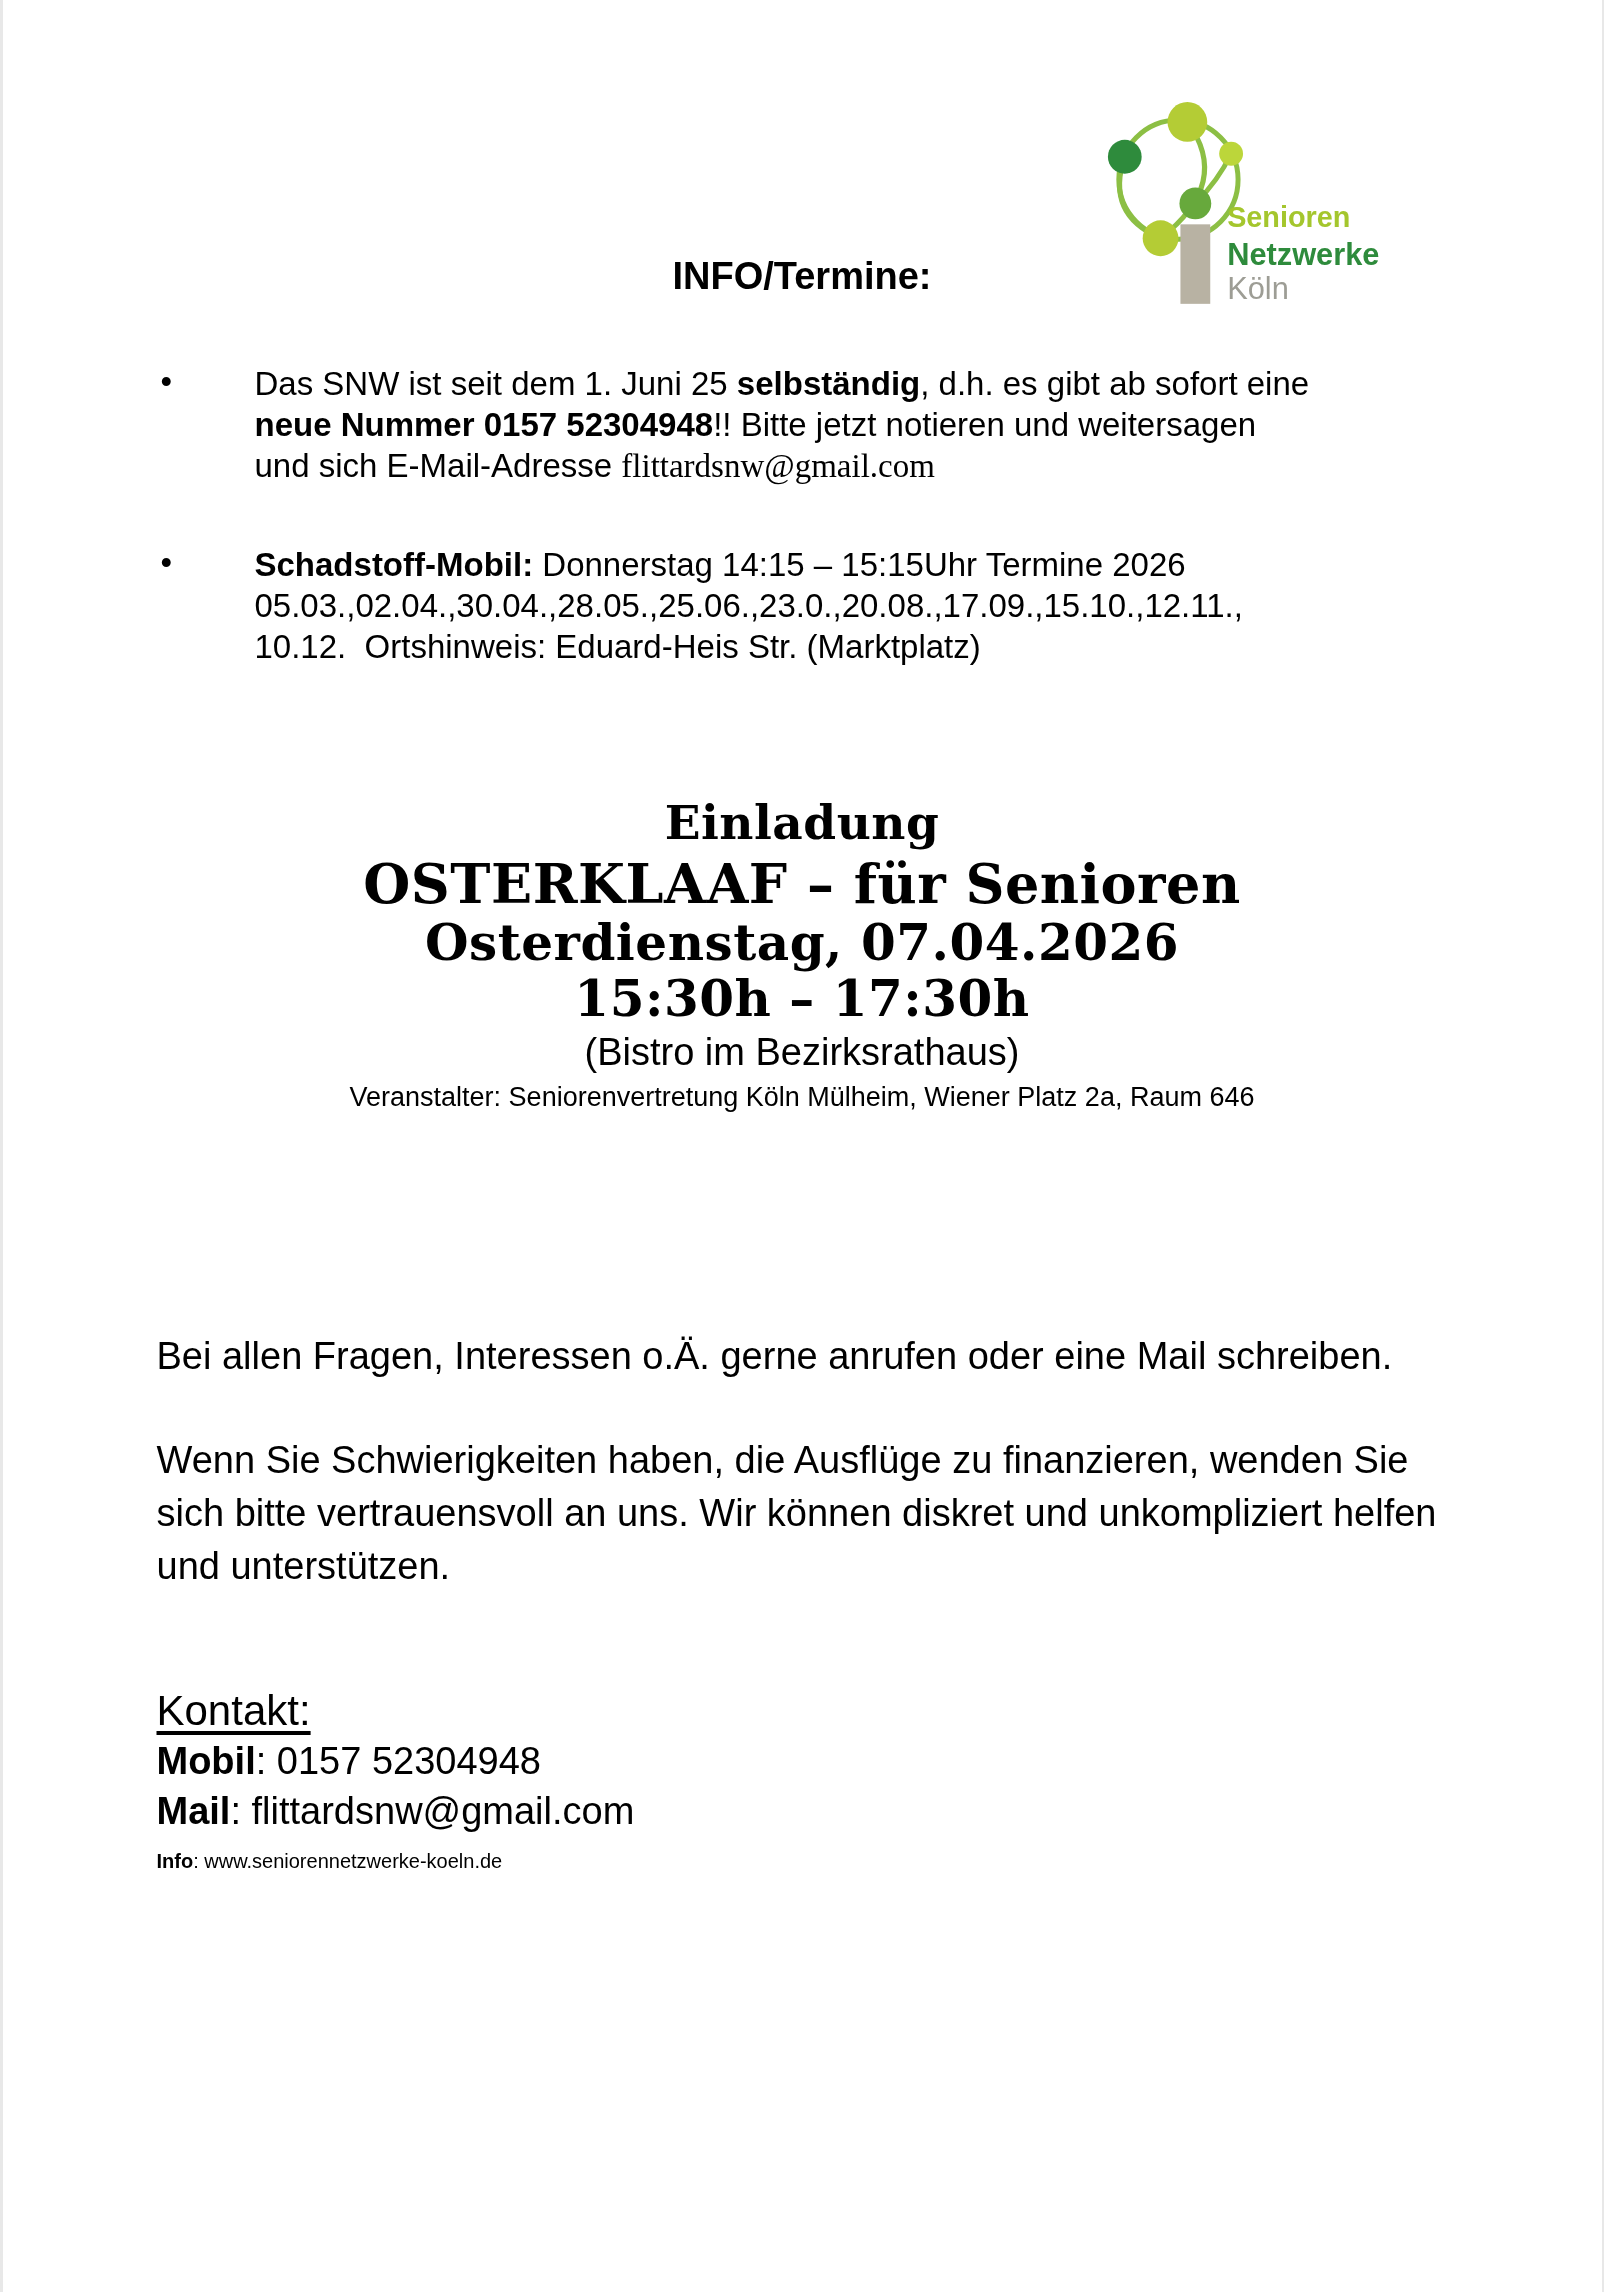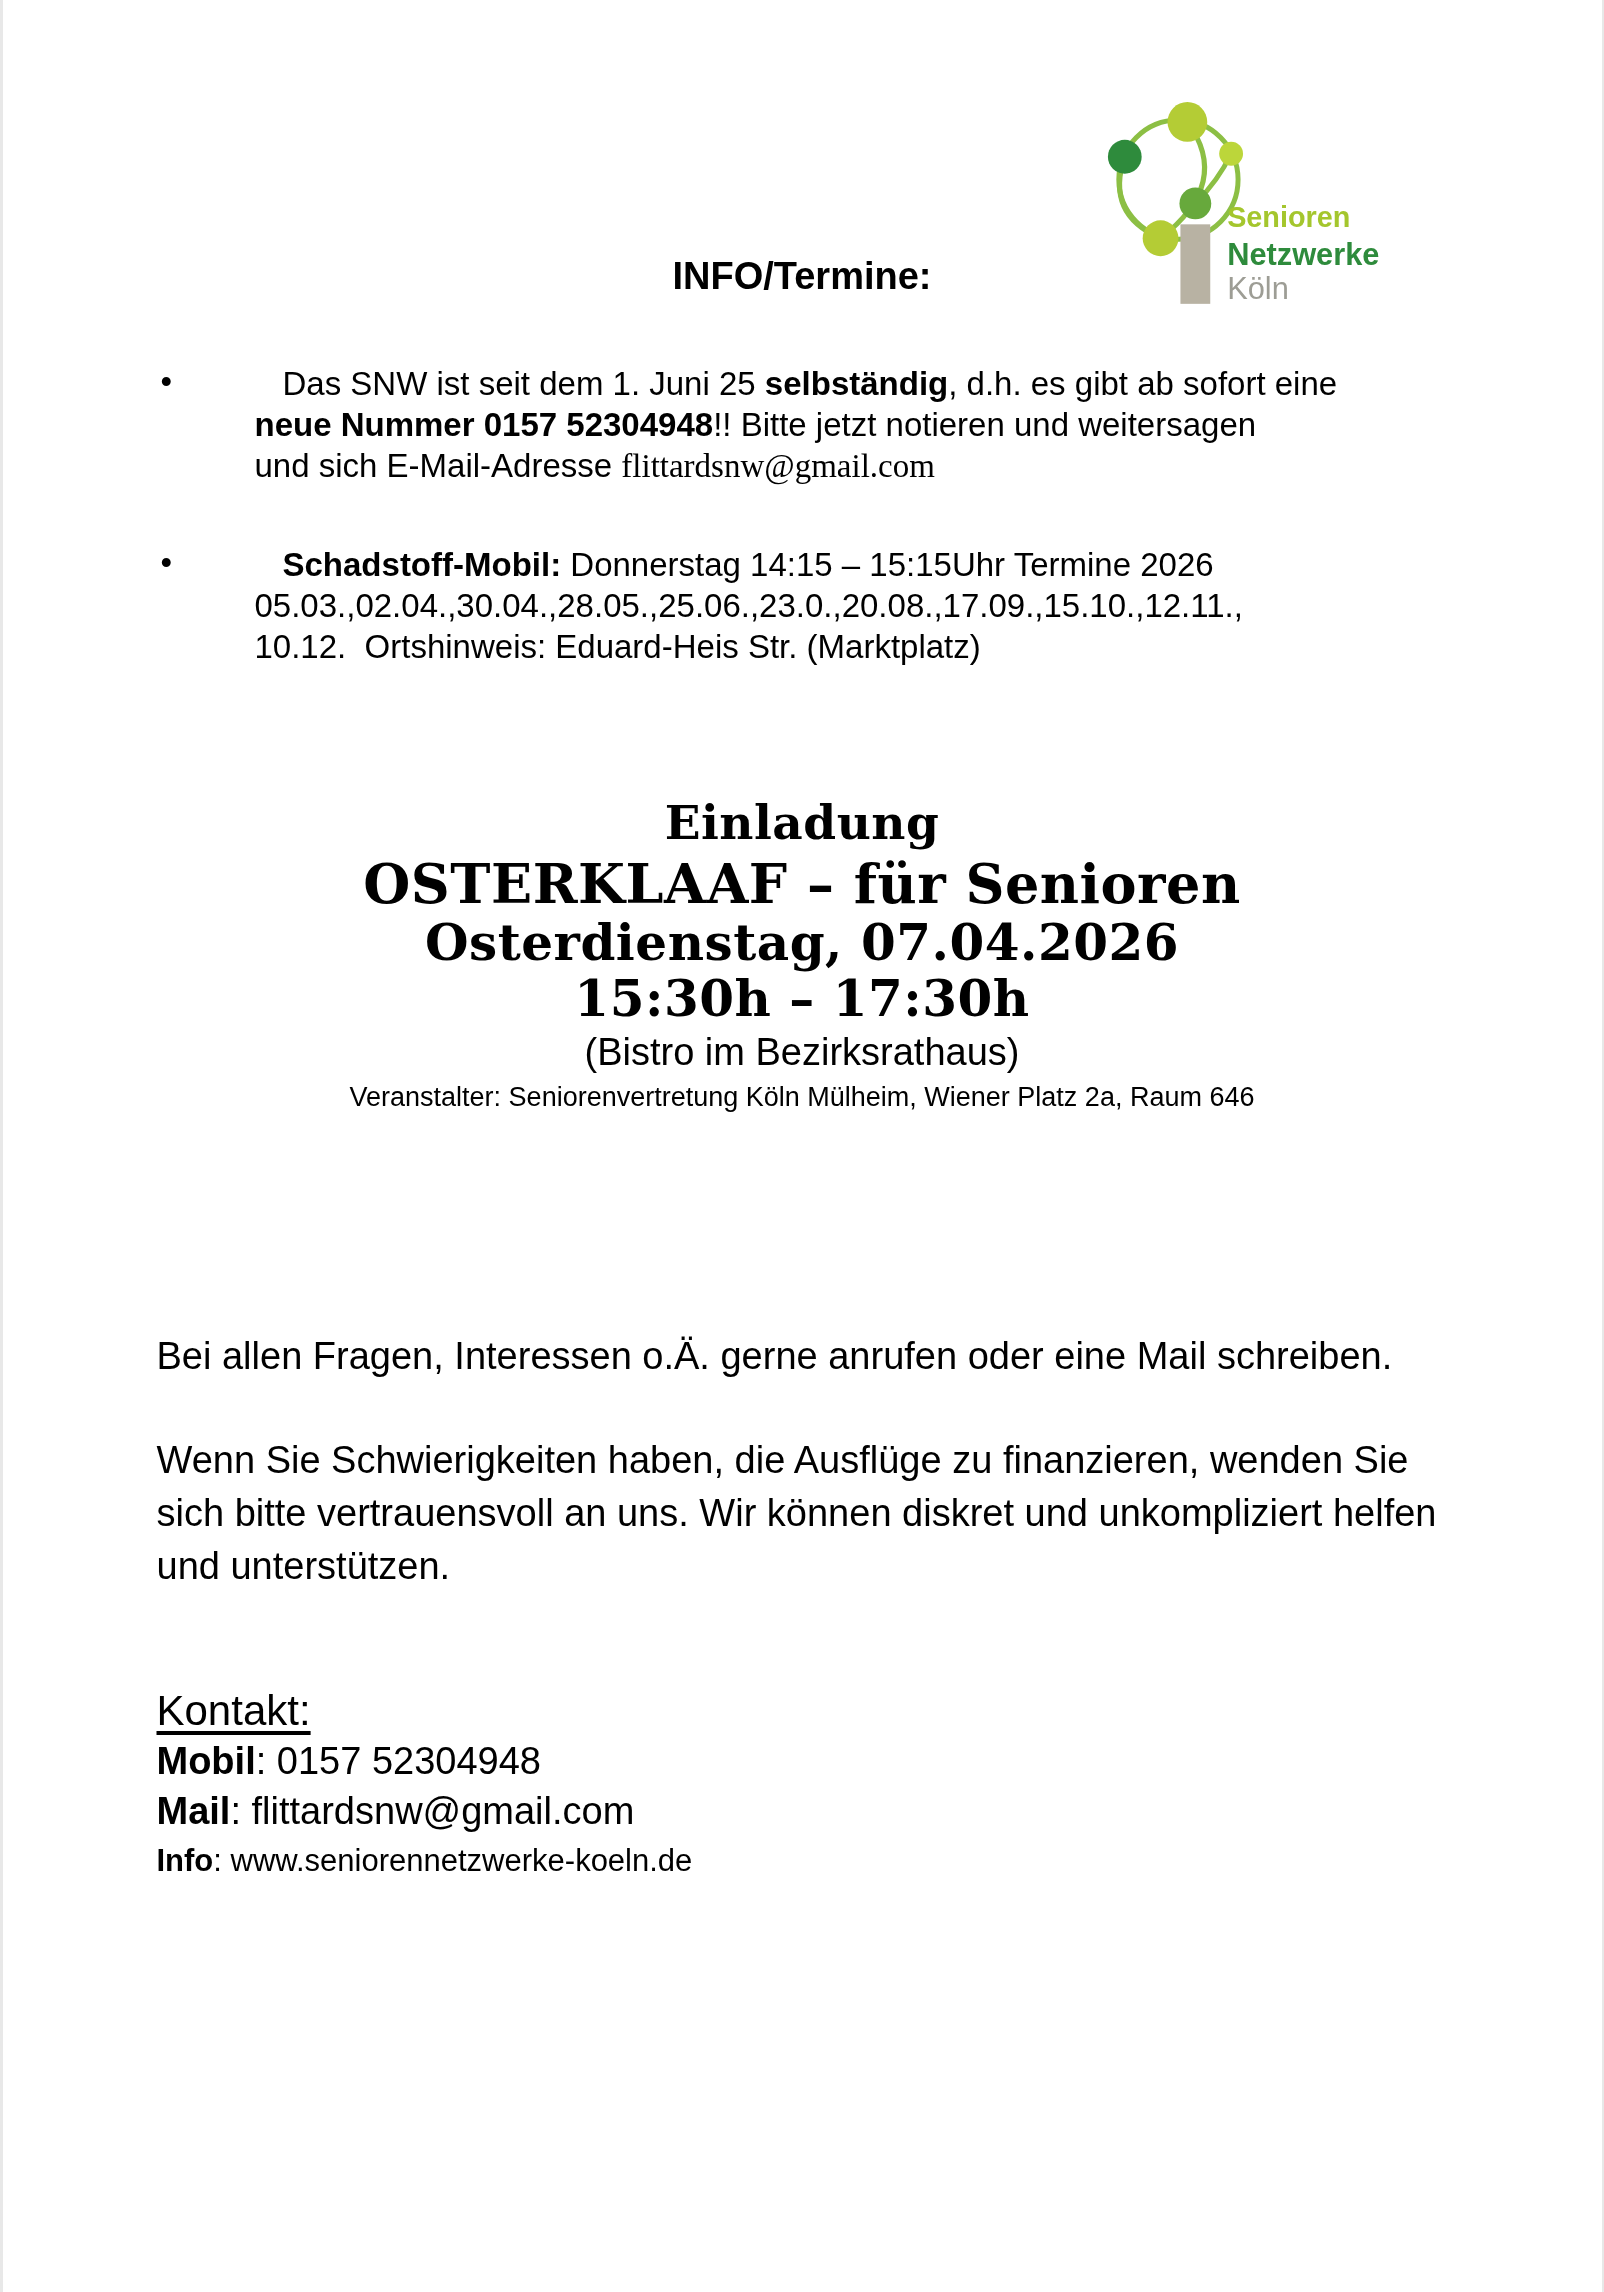--- a/index.html
+++ b/index.html
@@ -8,21 +8,21 @@
     width:1583px;height:2292px;
     margin:0 auto;
     background:#ffffff;
     color:#000000;
     font-family:"Liberation Sans",sans-serif;
     overflow:hidden;
     padding-left:16px;
   }
   .b{font-weight:bold;}
   .serif{font-family:"Liberation Serif",serif;}
-  .parts{white-space:pre-wrap;margin-left:28px;}
+  .parts{white-space:pre-wrap;}
   .display{font-family:"DejaVu Serif",serif;font-weight:bold;letter-spacing:0.5px;}
 
   
   .logo{position:absolute;left:1088px;top:85px;width:318px;height:227px;}
   .logo svg{display:block;}
   .logo text{font-family:"Liberation Sans",sans-serif;}
   .logo-senioren{font-size:29px;font-weight:bold;}
   .logo-netzwerke{font-size:31px;font-weight:bold;}
   .logo-koeln{font-size:31px;font-weight:normal;}
 
@@ -54,21 +54,21 @@
 
   
   .para{position:absolute;left:154px;margin:0;font-size:38px;line-height:53px;}
   .para1{top:1330px;width:1413px;}
   .para2{top:1434px;width:1413px;}
 
   
   .contact{position:absolute;left:154px;top:1686px;font-size:38px;line-height:50px;}
   .contact-heading{font-size:42px;line-height:50px;text-decoration:underline;text-underline-offset:6px;}
   .contact-line{line-height:50px;}
-  .contact-line.info-line{font-size:31px;}
+  .contact-line.info-line{font-size:20px;}
 </style>
 </head>
 <body>
 
 <div class="page">
 
   <div class="logo">
     <svg width="318" height="227" viewBox="0 0 320 228">
 
       <circle cx="88" cy="95" r="60" fill="none" stroke-width="5" stroke="#8cbf44"></circle>

